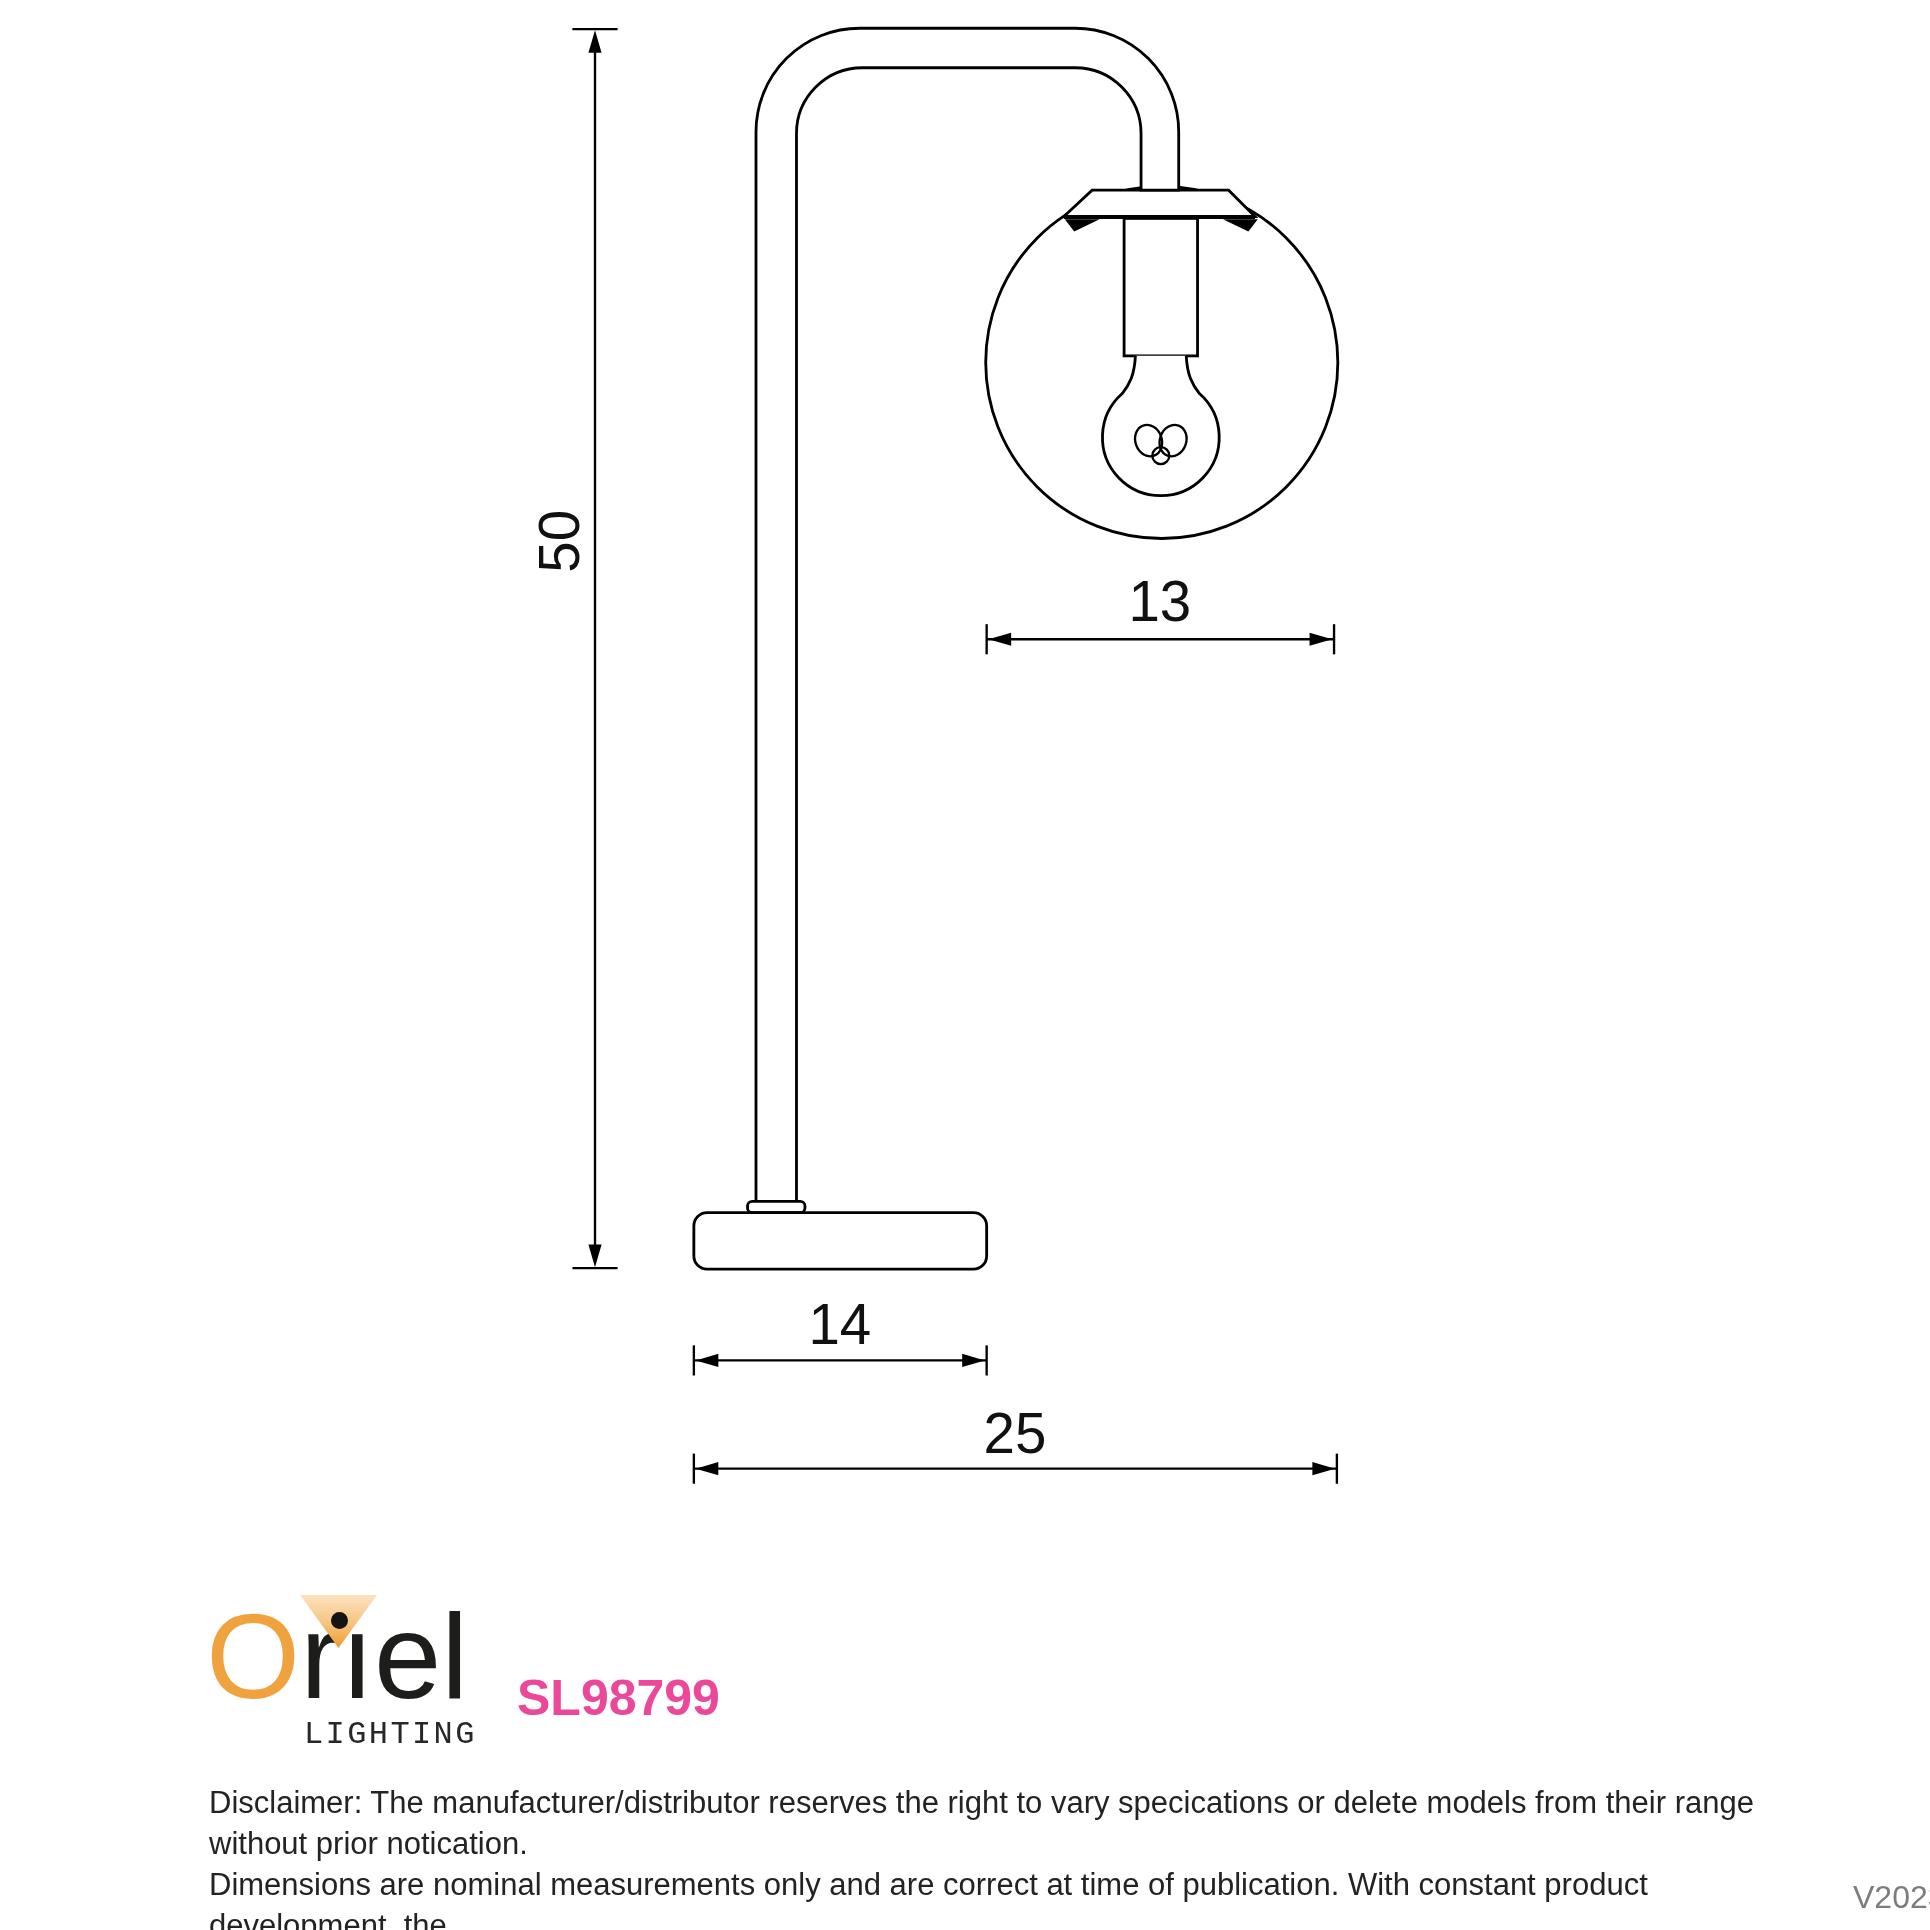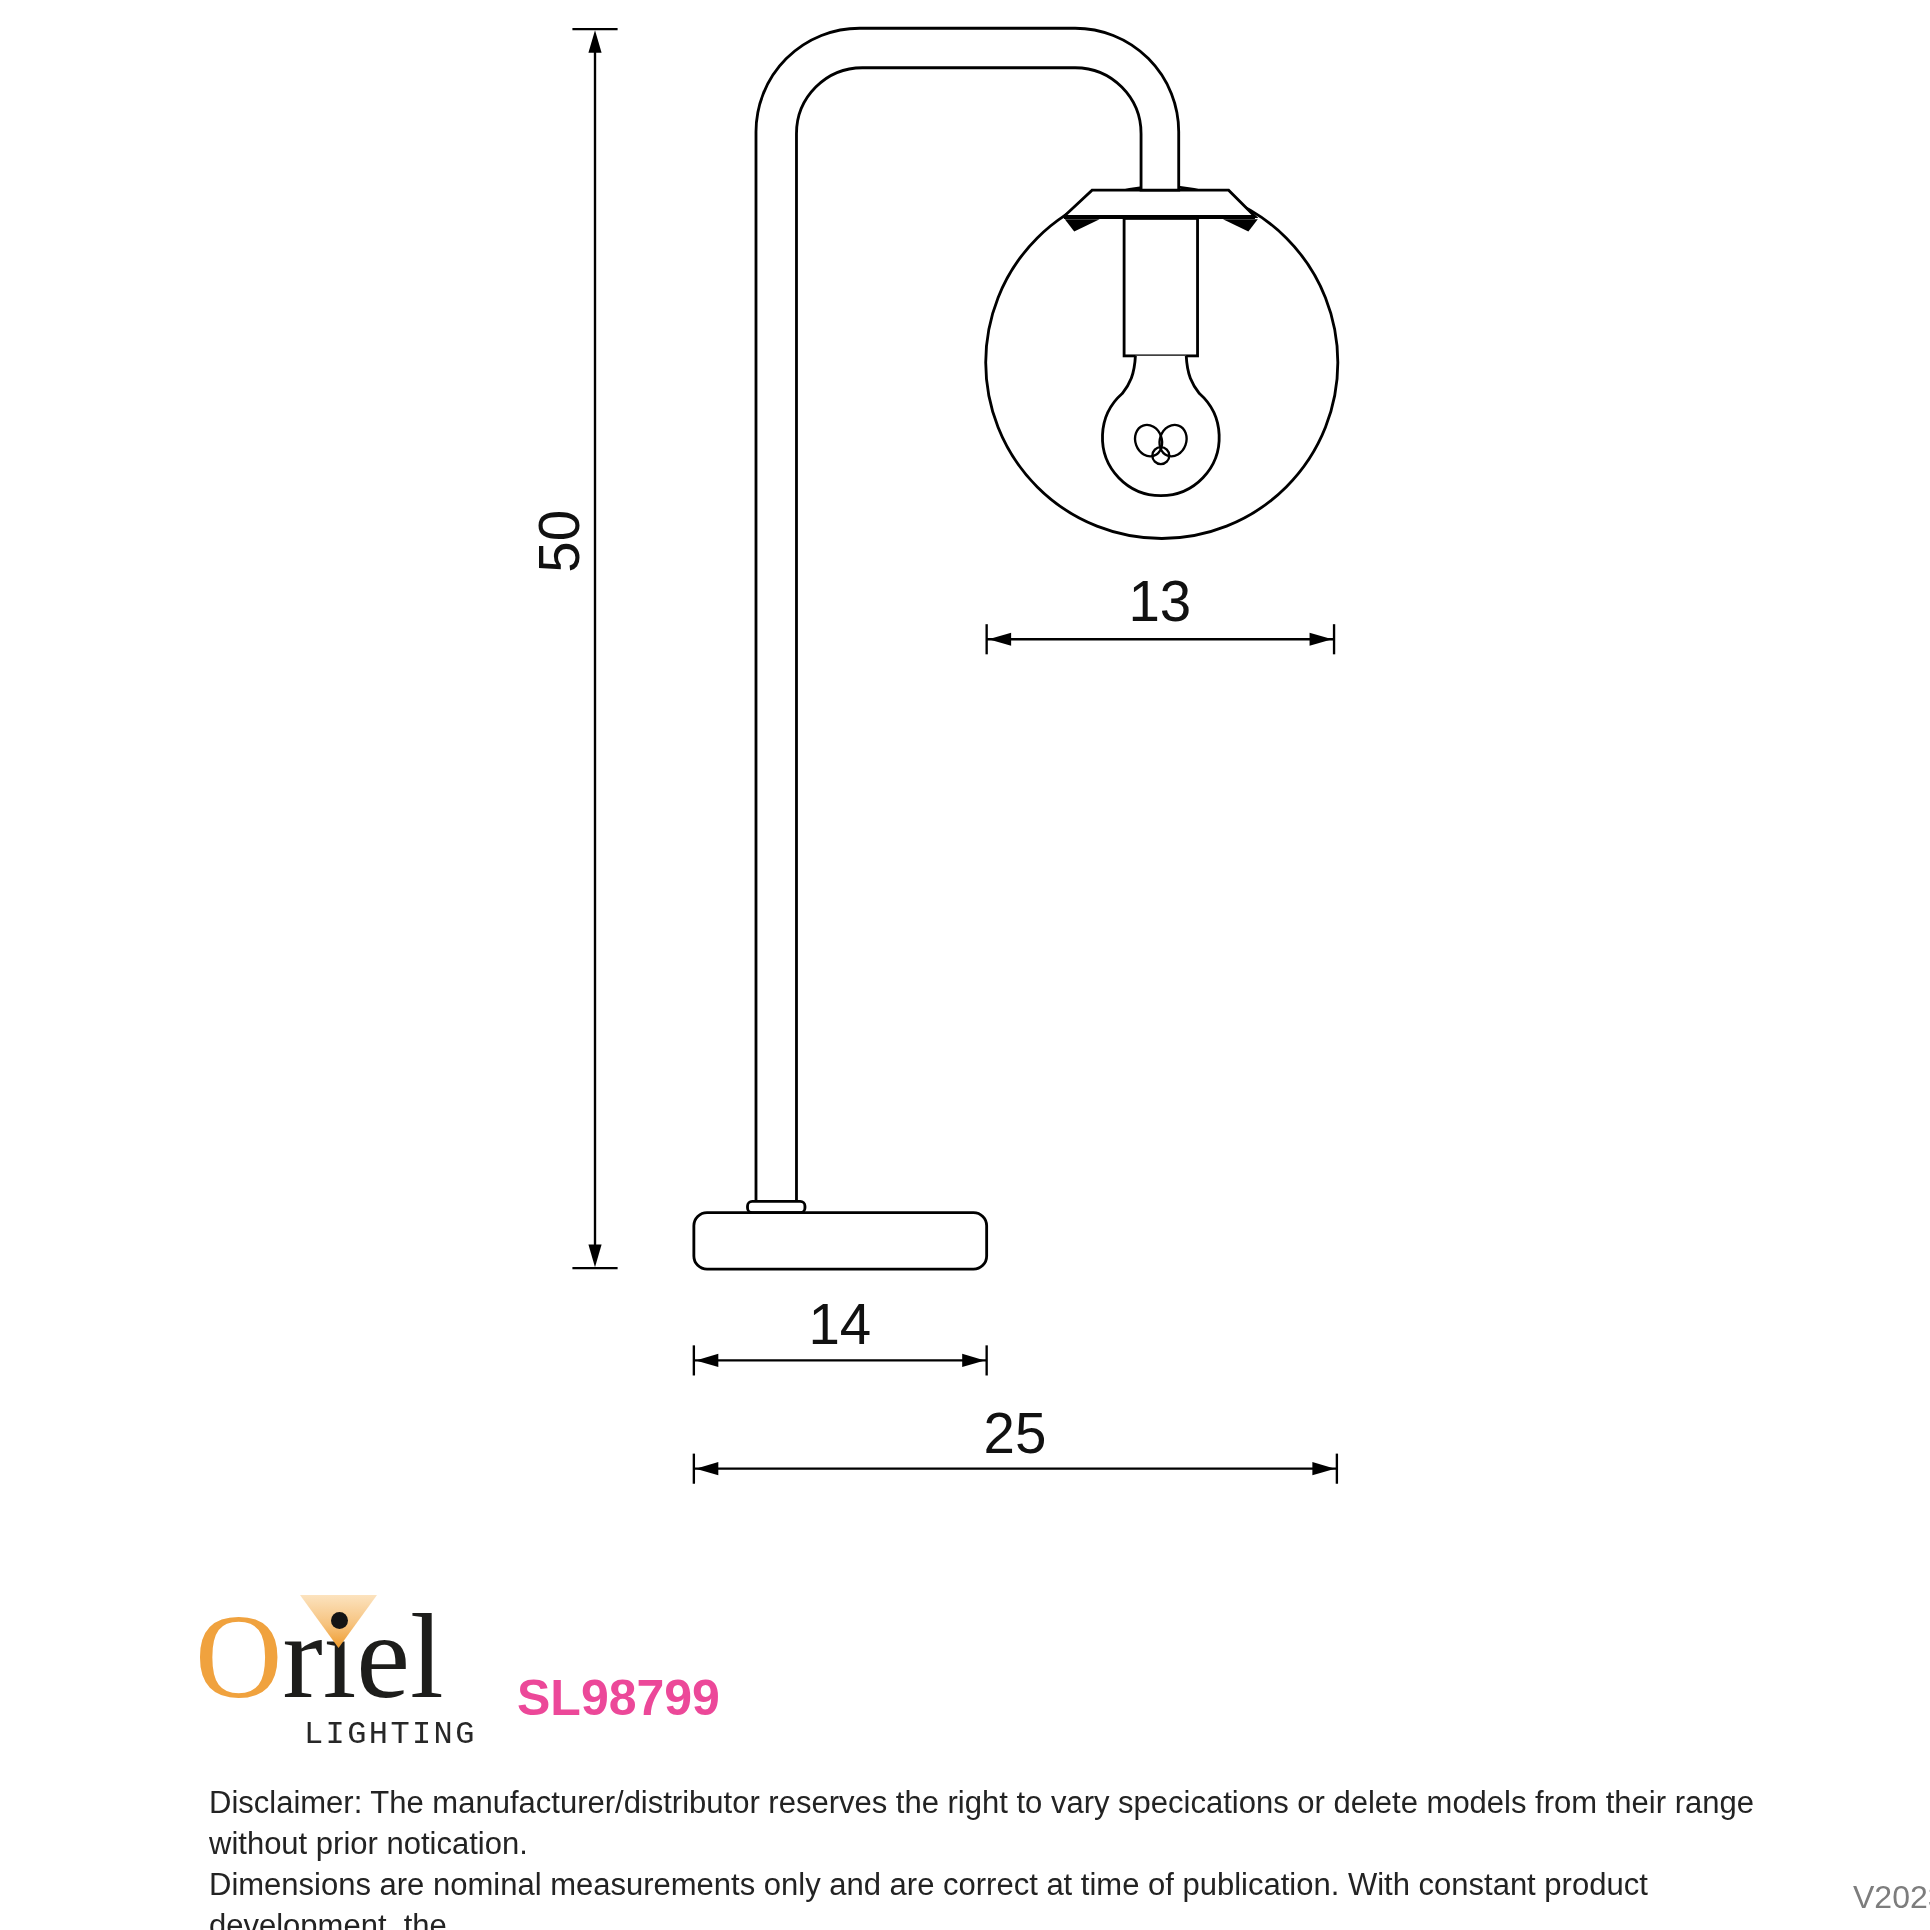--- a/index.html
+++ b/index.html
@@ -12,22 +12,22 @@
   }
   #drawing{position:absolute;left:0;top:0;}
   .dim-text{
     font-family:"Liberation Sans", sans-serif;
     font-size:60px;
     fill:#111111;
   }
   
   .logo{position:absolute;left:195px;top:1596px;width:565px;height:188px;}
   .oriel-word{
-    position:absolute;left:0;top:0;
-    font-family:Liberation Serif, serif;
+    position:absolute;left:11px;top:0;
+    font-family:Liberation Sans, sans-serif;
     font-size:121px;line-height:1.0;
     color:#1d1d1b;white-space:nowrap;
   }
   .oriel-o{color:#F0A23E;}
   .logo-fan{
     position:absolute;left:300px;top:1595px;width:77px;height:53px;
     background:linear-gradient(to top,#ef9b2d 0%,#f6c37f 45%,#fce3bf 100%);
     clip-path:polygon(50% 100%, 0% 0%, 100% 0%);
   }
   .logo-fan-dot{

